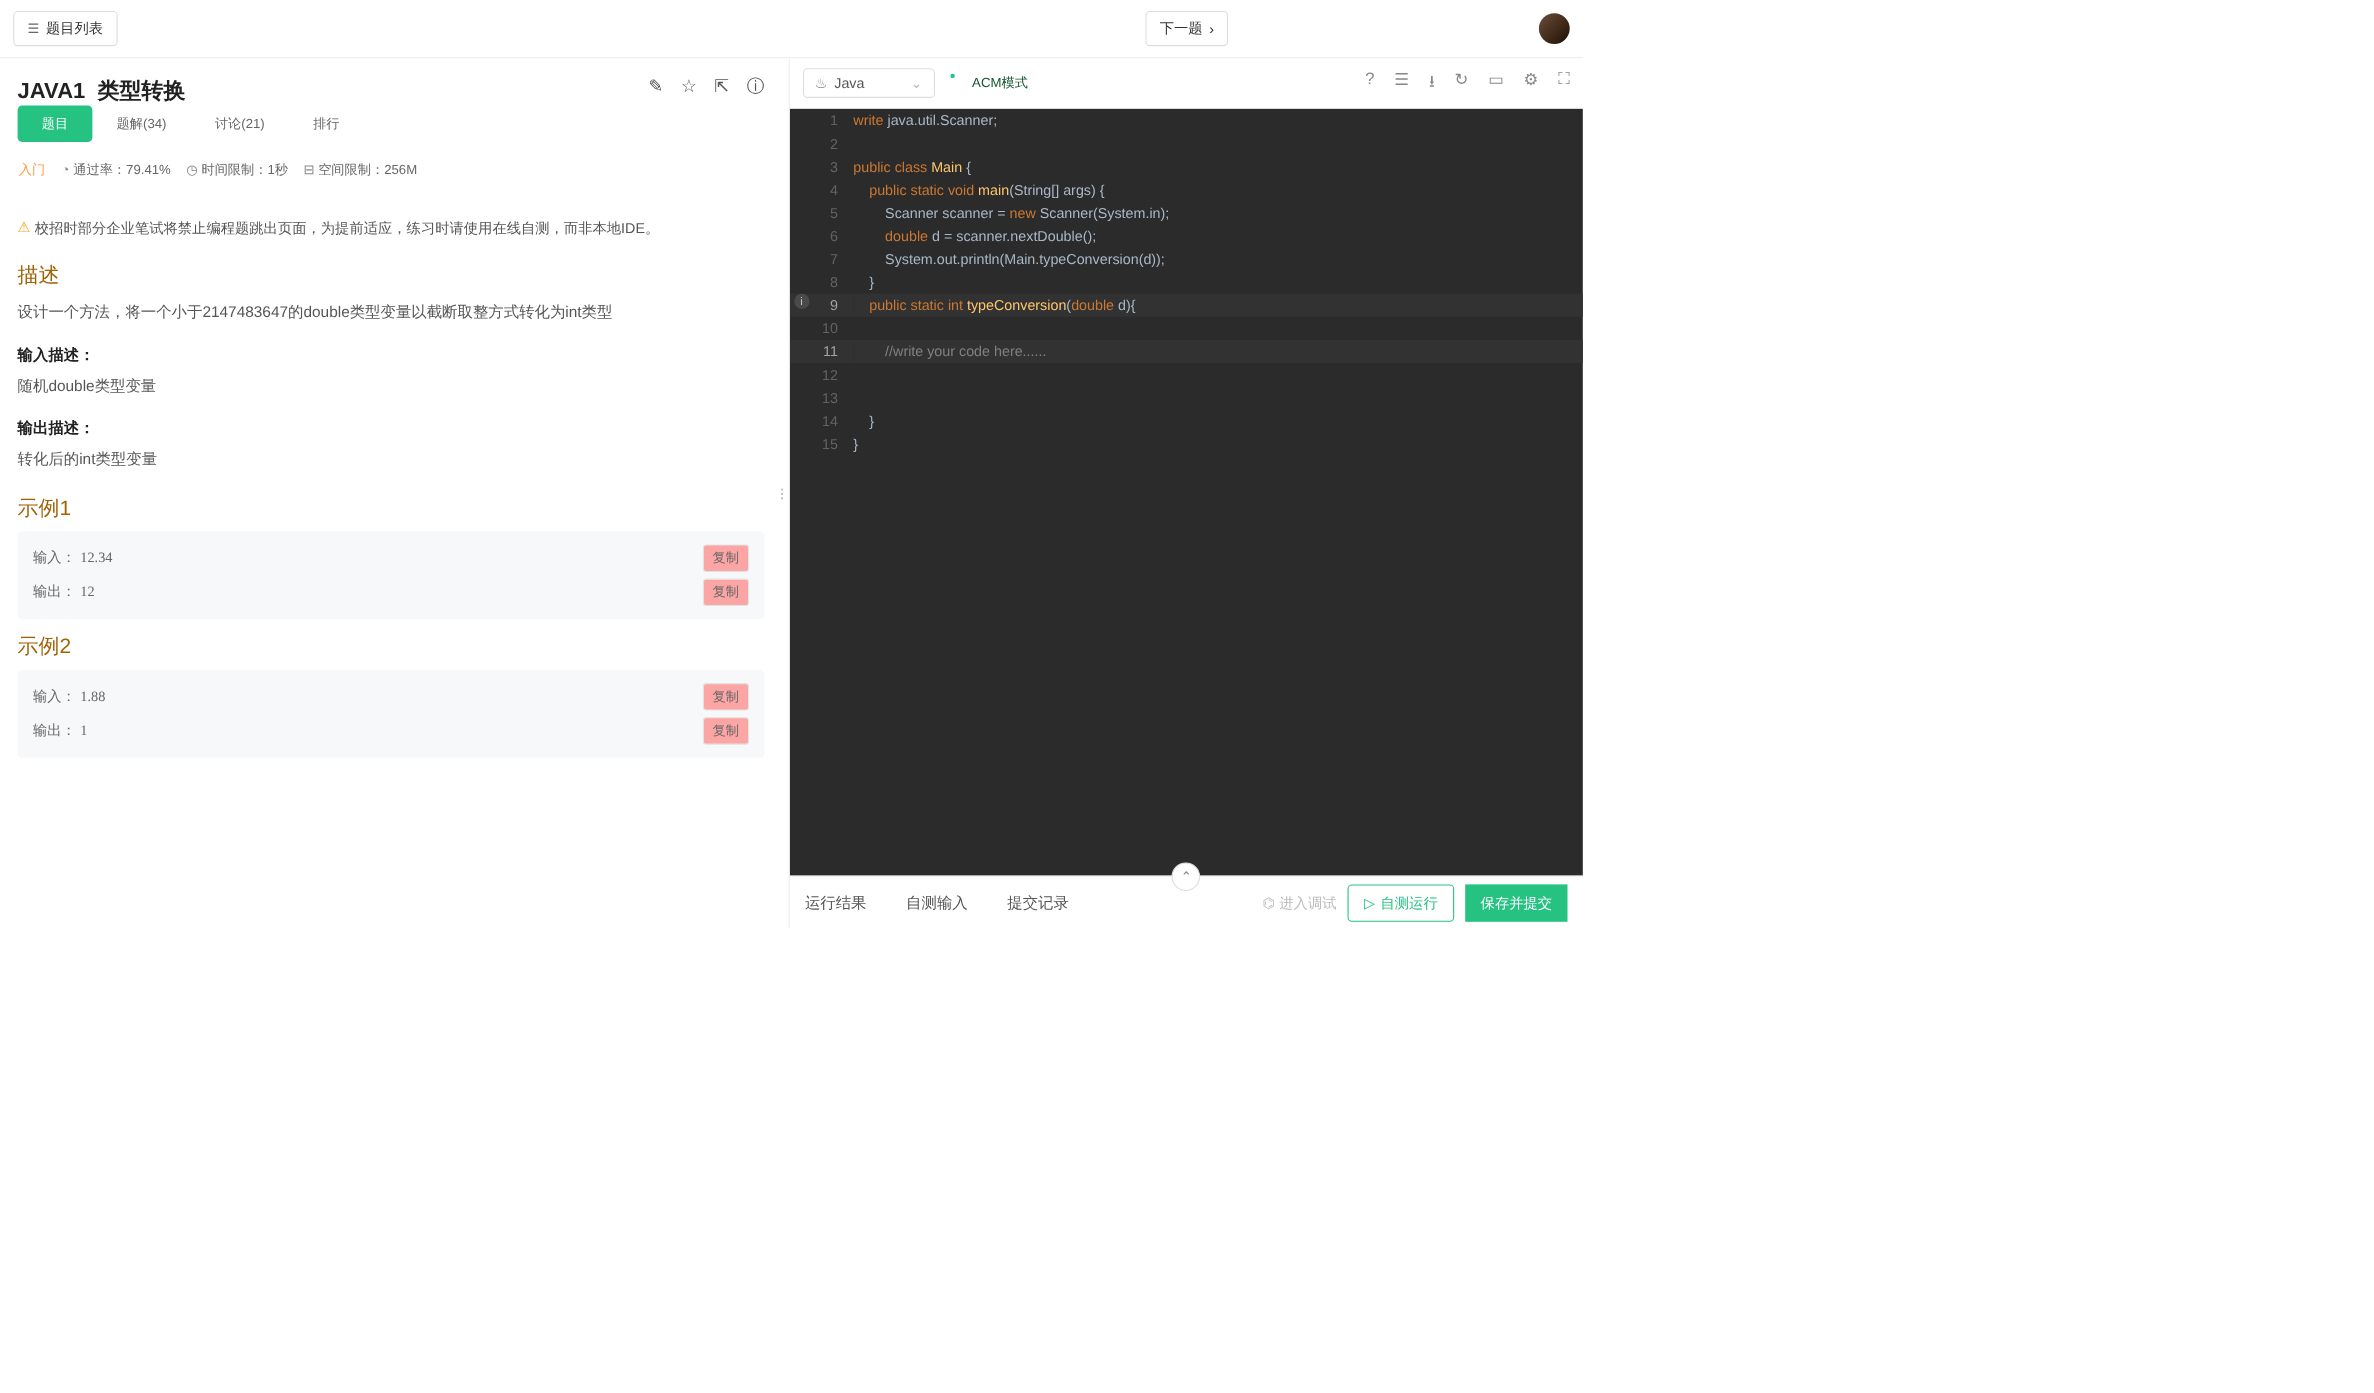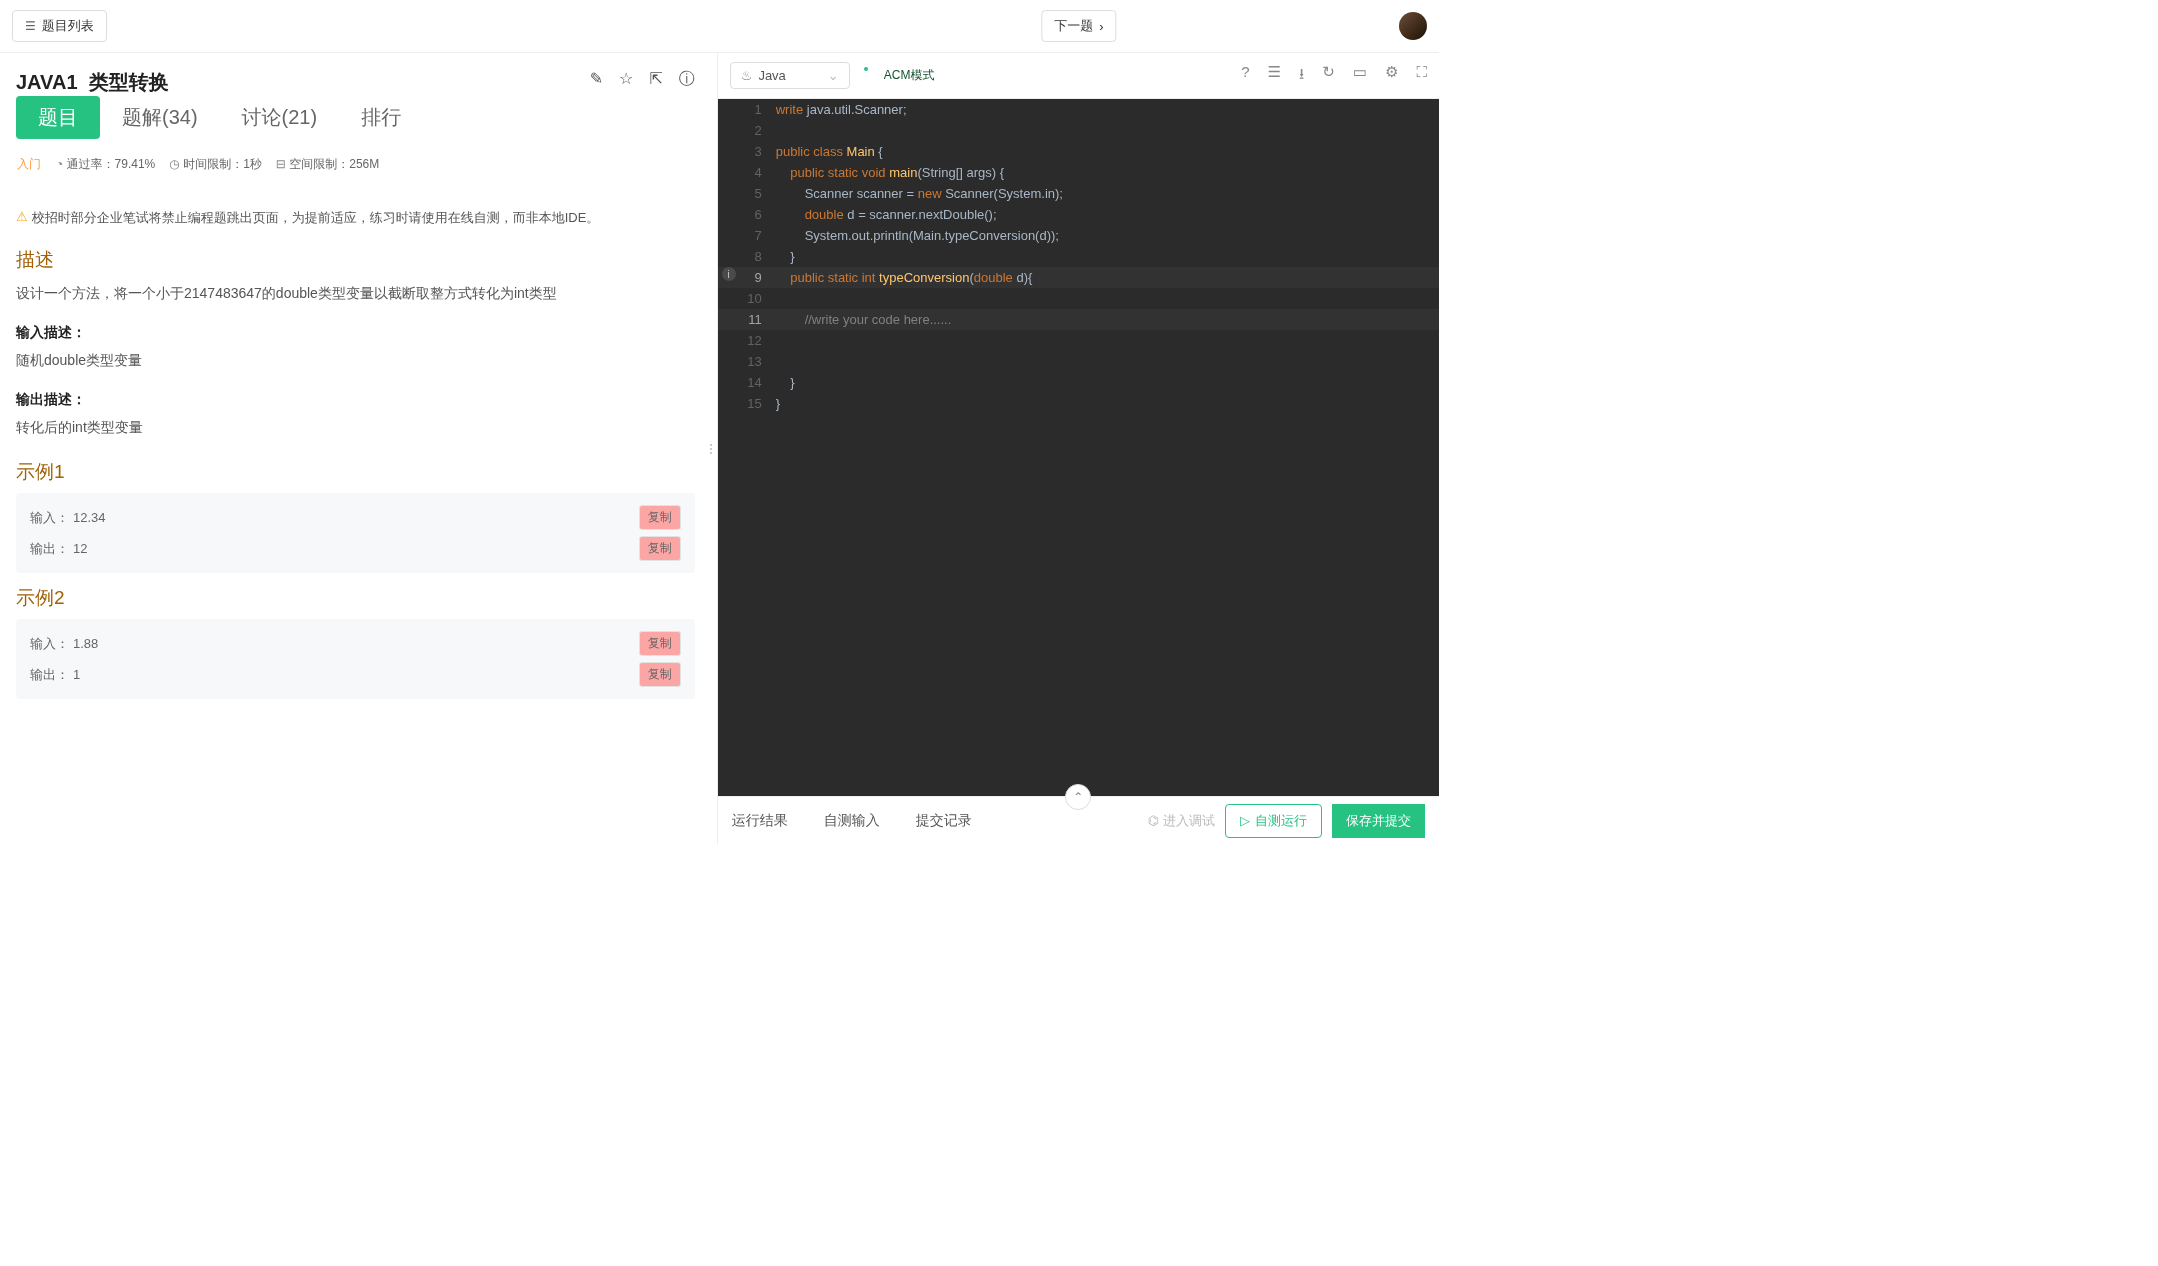--- a/index.html
+++ b/index.html
@@ -16,35 +16,35 @@
 .right{width:50.4%;display:flex;flex-direction:column;border-left:1px solid #eee;overflow:hidden}
 .splitter{width:12px;display:flex;align-items:center;justify-content:center;cursor:col-resize;margin-left:-6px;position:relative;z-index:2}
 .splitter-dots{display:flex;flex-direction:column;gap:2px}
 .splitter-dots span{width:2px;height:2px;background:#bbb;border-radius:50%}
 .l-scroll{flex:1;overflow-y:auto;padding:16px 16px 24px 16px}
 .title-row{display:flex;justify-content:space-between;align-items:flex-start;margin-bottom:0}
 .title{font-size:20px;font-weight:700;color:#222}
 .title-icons{display:flex;gap:16px;color:#555;font-size:16px}
 .title-icons span{cursor:pointer}
 .tabrow{display:flex;gap:0;margin-bottom:16px}
-.tab{padding:8px 22px;font-size:20px;color:#666;cursor:pointer;border-radius:4px}
+.tab{padding:8px 22px;font-size:12px;color:#666;cursor:pointer;border-radius:4px}
 .tab.active{background:#26c281;color:#fff}
 .meta{display:flex;gap:14px;align-items:center;font-size:12px;color:#666;margin-bottom:35px;flex-wrap:wrap}
 .tag-lvl{color:#ff9a3c;border:1px solid transparent}
 .meta svg,.meta .ico{color:#888}
 .warn{background:none;font-size:13px;color:#555;margin-bottom:20px;display:flex;gap:4px}
 .warn-ico{color:#f5a623}
 h3.sec{font-size:19px;font-weight:400;color:#a16207;margin:12px 0 8px}
 .para{font-size:14px;color:#555;line-height:1.8;margin-bottom:18px}
 .subh{font-size:14px;font-weight:700;color:#222;margin:16px 0 6px}
 .example{background:#f7f8fa;border-radius:4px;padding:12px 14px;margin-bottom:12px}
 .ex-row{display:flex;justify-content:space-between;align-items:center;margin-bottom:6px}
 .ex-row:last-child{margin-bottom:0}
 .ex-label{font-size:13px;color:#666;font-family:Consolas,Monaco,monospace}
-.ex-code{font-family:Liberation Sans, sans-serif;font-size:13px;color:#666;margin-left:4px}
+.ex-code{font-family:Liberation Serif, serif;font-size:13px;color:#666;margin-left:4px}
 .copy-btn{font-size:12px;padding:3px 8px;border:1px solid #e3e3e3;background:#fca5a5;border-radius:3px;color:#666;cursor:pointer}
 .editor-top{height:46px;border-bottom:1px solid #eee;display:flex;align-items:center;padding:0 12px;justify-content:space-between}
 .lang-sel{border:1px solid #ddd;border-radius:4px;padding:5px 10px;display:flex;align-items:center;gap:8px;font-size:13px;color:#555;cursor:pointer;width:120px;justify-content:space-between}
 .lang-left{display:flex;align-items:center;gap:6px}
 .java-ico{font-size:13px;color:#888}
 .mode{font-size:12px;color:#14532d;margin-left:14px;display:flex;align-items:flex-start;gap:16px}
 .dot{width:4px;height:4px;border-radius:50%;background:#26c281;display:inline-block}
 .ed-icons{display:flex;gap:18px;color:#888;font-size:15px}
 .ed-icons span{cursor:pointer}
 .editor{flex:1;background:#2b2b2b;font-family:Consolas,Monaco,"Courier New",monospace;font-size:13px;line-height:21px;overflow:auto;position:relative}

